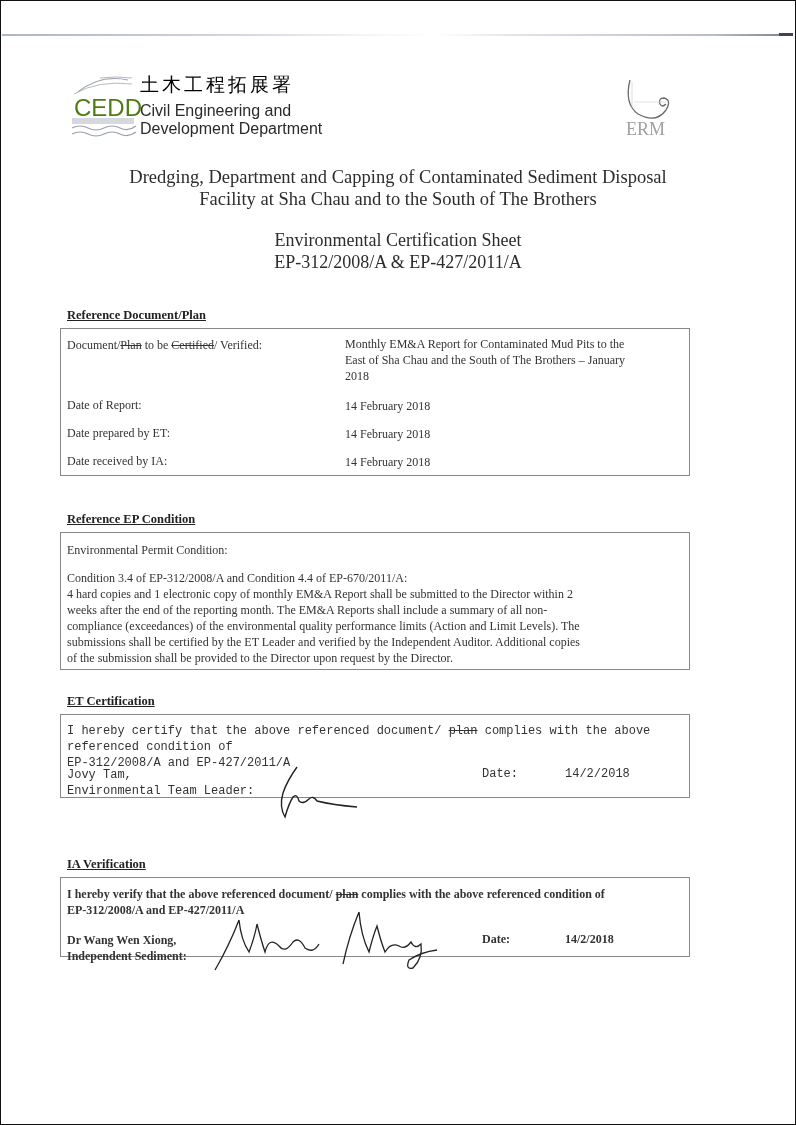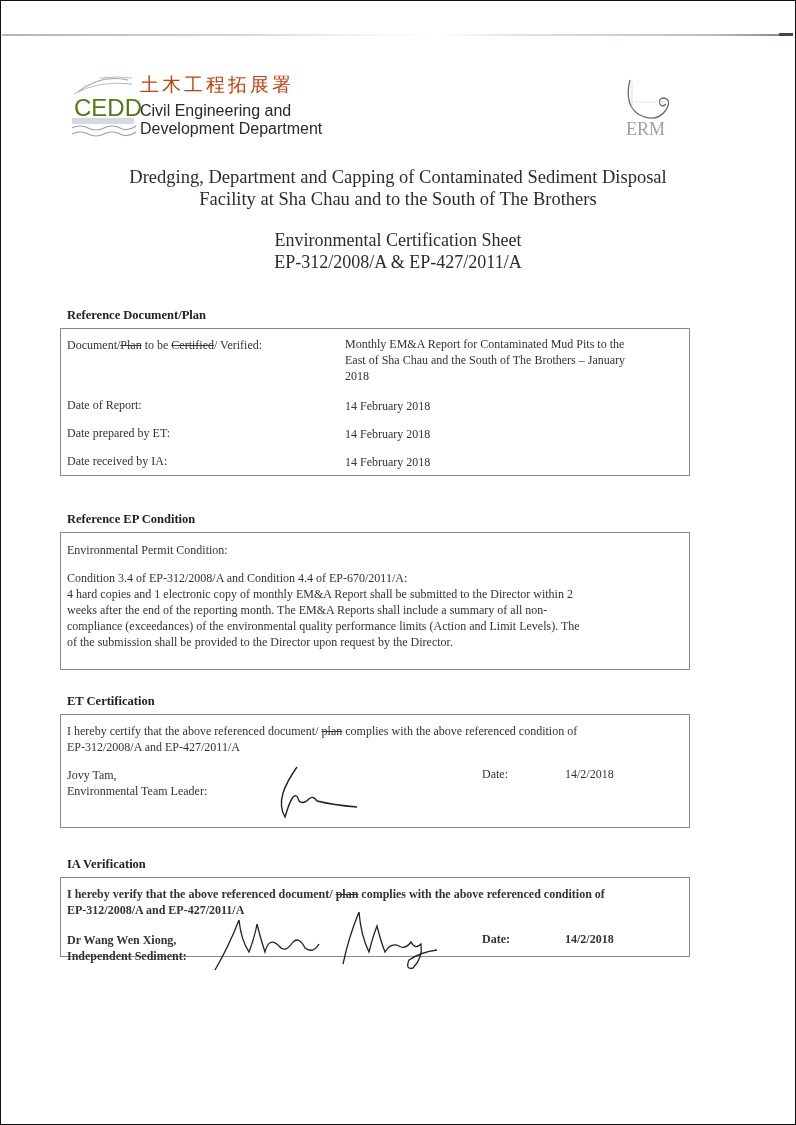--- a/index.html
+++ b/index.html
@@ -8,33 +8,33 @@
   .frame { position:absolute; left:0; top:0; width:794px; height:1123px; border:1px solid #111; }
   .scanline { position:absolute; left:2px; top:34px; width:790px; height:2px;
               background:linear-gradient(90deg,#9aa3b0 0%,#c7ccd6 30%,#eef0f3 45%,#fff 55%,#d9dce2 65%,#a6adb8 90%,#5a6270 100%); opacity:.8; }
   .scanmark { position:absolute; left:779px; top:33px; width:14px; height:3px; background:#3d4550; }
 
   .cedd { position:absolute; left:70px; top:72px; width:300px; height:70px; }
   .cedd-waves { position:absolute; left:0; top:0; width:66px; height:70px; }
   .cedd-letters { position:absolute; left:4px; top:22px; font-family:"Liberation Sans",sans-serif;
                   font-size:24px; color:#4d7c0f; letter-spacing:0px; font-weight:normal; }
   .cedd-chinese { position:absolute; left:70px; top:0px; font-family:"DejaVu Sans",sans-serif;
-                  font-size:19px; color:#c2410c; letter-spacing:3px; }
+                  font-size:19px; color:#000000; letter-spacing:3px; }
   .cedd-name { position:absolute; left:70px; top:30px; font-family:"Liberation Sans",sans-serif;
                font-size:16px; line-height:18px; color:#2a2a2a; }
 
   .erm { position:absolute; left:620px; top:74px; width:60px; height:68px; }
   .erm-text { position:absolute; left:626px; top:119px; font-family:"Liberation Serif",serif;
               font-size:18px; color:#a0a0a0; letter-spacing:0px; }
 
   .title { position:absolute; left:0; width:796px; text-align:center; font-family:"Liberation Serif",serif; }
   .t1 { top:166px; font-size:18.5px; line-height:22px; color:#2c2c2c; }
   .t2 { top:229px; font-size:18px; line-height:22px; color:#2c2c2c; }
 
-  .sec-label { position:absolute; left:67px; font-size:12.5px; font-weight:bold; color:#222; }
+  .sec-label { position:absolute; left:67px; font-size:12.5px; font-weight:bold; color:#222;text-decoration:underline; }
   .box { position:absolute; left:60px; width:630px; border:1px solid #888; box-sizing:border-box;
          font-size:12px; color:#333; }
 
   .row { position:absolute; left:6px; }
   .col2 { position:absolute; left:284px; width:340px; line-height:16px; }
   .strike { text-decoration:line-through; }
 
   .para { position:absolute; left:6px; width:615px; line-height:16px; }
 
   .sig { position:absolute; }
@@ -101,26 +101,27 @@
 </div>
 
 <div class="sec-label" style="top:512px;">Reference EP Condition</div>
 <div class="box" style="top:532px; height:138px;">
   <div class="para" style="top:9px;">Environmental Permit Condition:</div>
   <div class="para" style="top:37px;">
     <div>Condition 3.4 of EP-312/2008/A and Condition 4.4 of EP-670/2011/A:</div>
     <div>4 hard copies and 1 electronic copy of monthly EM&amp;A Report shall be submitted to the Director within 2</div>
     <div>weeks after the end of the reporting month. The EM&amp;A Reports shall include a summary of all non-</div>
     <div>compliance (exceedances) of the environmental quality performance limits (Action and Limit Levels). The</div>
+    <div>submissions shall be certified by the ET Leader and verified by the Independent Auditor. Additional copies</div>
     <div>of the submission shall be provided to the Director upon request by the Director.</div>
   </div>
 </div>
 
 <div class="sec-label" style="top:694px;">ET Certification</div>
-<div class="box" style="top:714px; height:114px;">
+<div class="box" style="top:714px; height:84px;font-family:Liberation Mono, monospace;">
   <div class="para" style="top:8px;">
     <div><span>I hereby certify that the above referenced document/ </span><span class="strike">plan</span><span> complies with the above referenced condition of</span></div>
     <div>EP-312/2008/A and EP-427/2011/A</div>
   </div>
   <div class="para" style="top:52px; width:200px;">
     <div>Jovy Tam,</div>
     <div>Environmental Team Leader:</div>
   </div>
   <svg class="sig" style="left:212px; top:48px;" width="90" height="58" viewBox="0 0 90 58">
     <path d="M24 4 Q14 18 10 30 Q6 44 12 54 Q16 40 20 34 Q24 30 26 38 Q30 42 36 36 Q40 32 44 38 Q60 42 84 44" stroke="#222" stroke-width="1.4" fill="none"></path>

